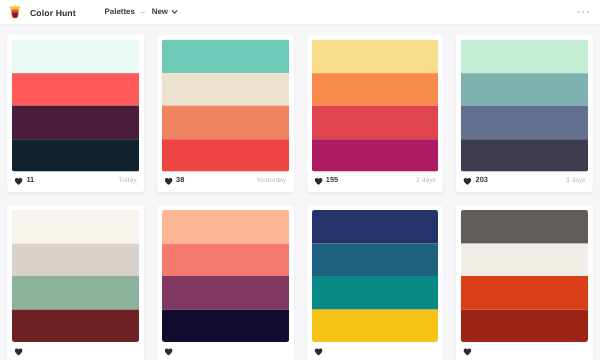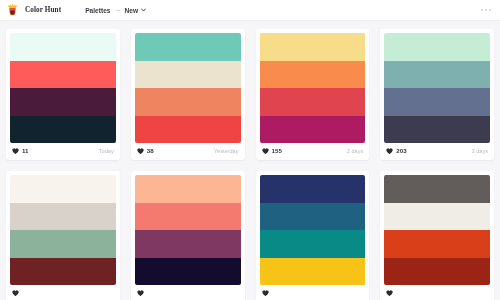--- a/index.html
+++ b/index.html
@@ -36,21 +36,20 @@
   }
   #logo svg { display: block; }
 
   #brand {
     font-size: 7.2px;
     font-weight: bold;
     color: #2b2b33;
     letter-spacing: 0.1px;
     white-space: nowrap;
     margin-right: 24px;
-    font-family: Liberation Serif, serif;
   }
 
   #nav {
     display: flex;
     align-items: center;
     gap: 5px;
   }
 
   .nav-link {
     font-size: 6.6px;

